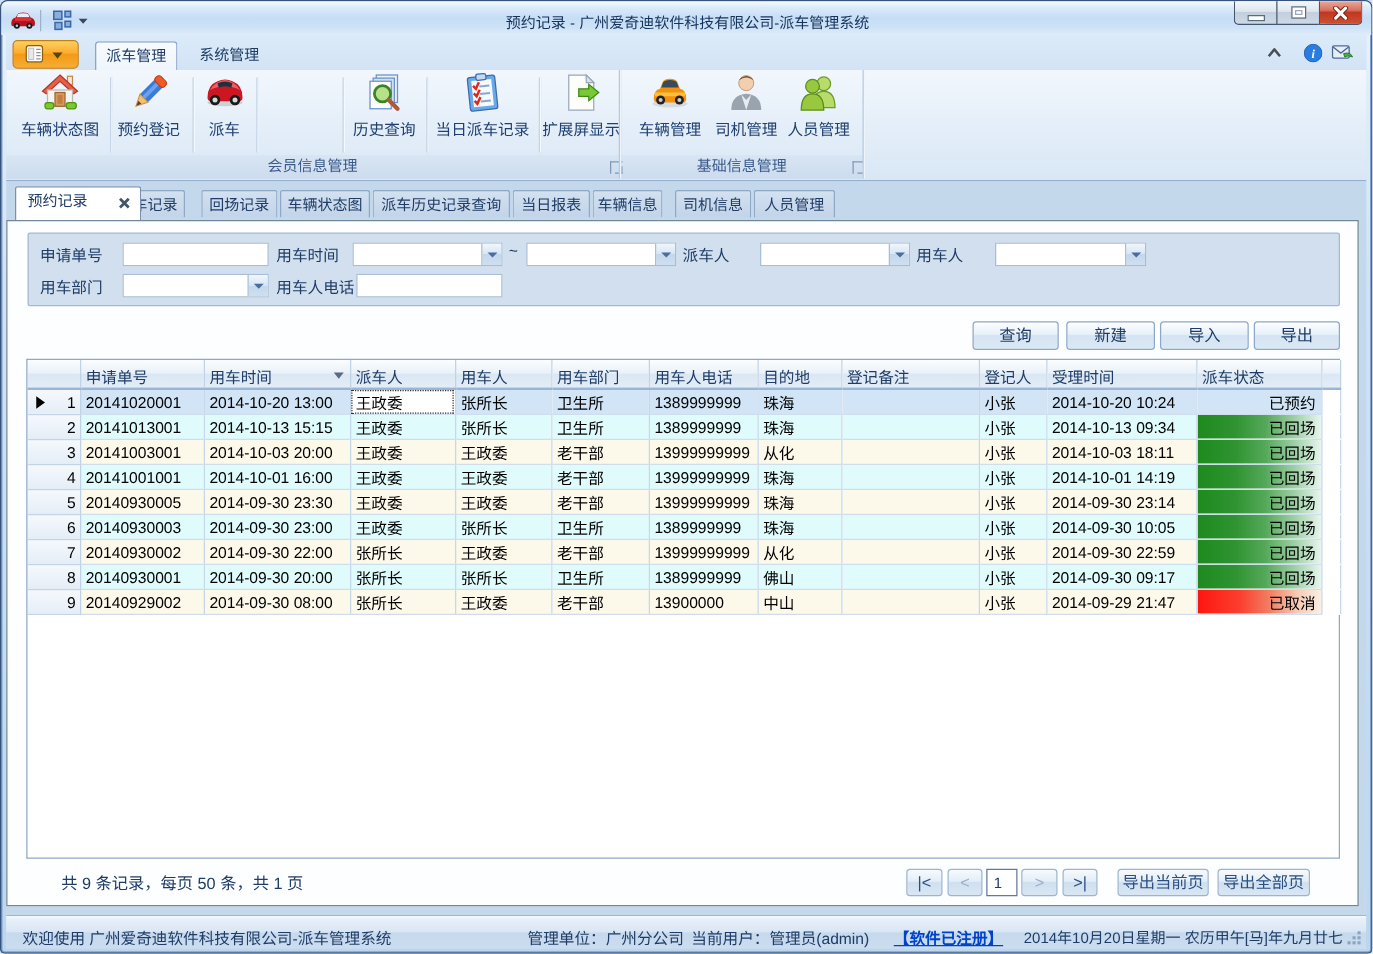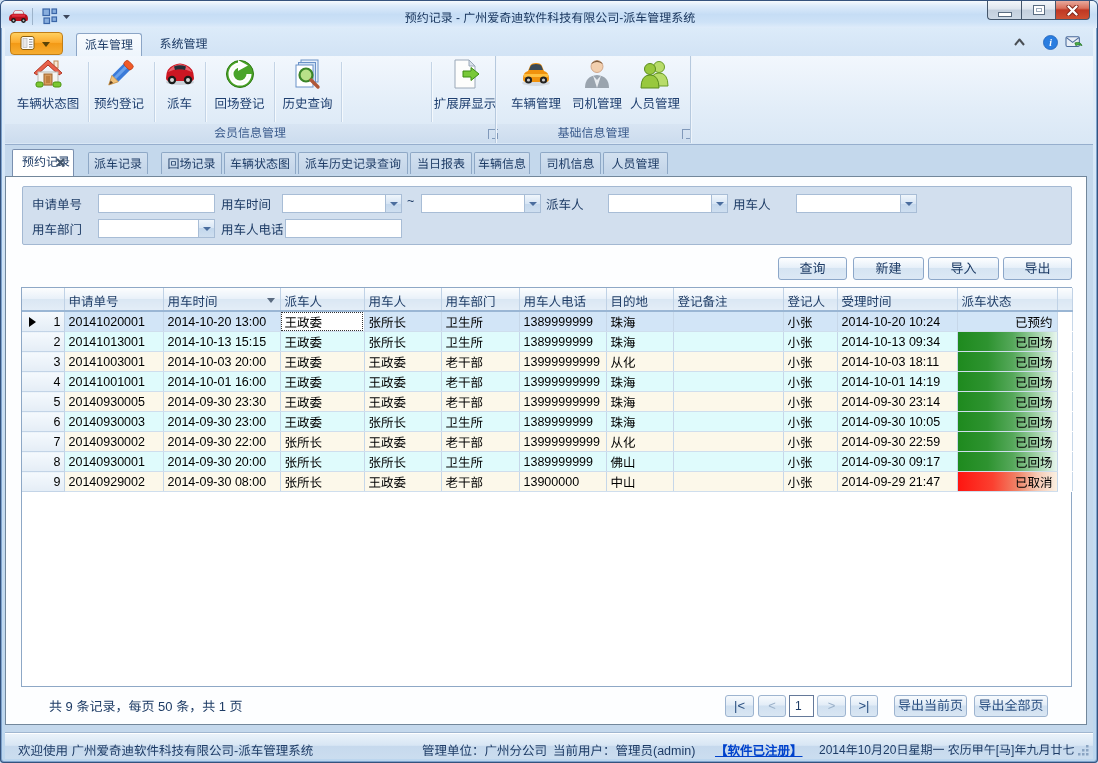--- a/index.html
+++ b/index.html
@@ -213,39 +213,43 @@
 <path d="M2 20 Q2 10 10 7 Q16 4 22 7 Q30 10 30 20 Q30 23 27 23 L5 23 Q2 23 2 20Z" fill="#cc1622"></path>
 <path d="M4 14 Q8 7 16 6 Q24 7 28 14 Q22 11 16 11 Q10 11 4 14Z" fill="#e8606a"></path>
 <path d="M10 8.5 Q16 6 22 8.5 L21 12 Q16 10.5 11 12Z" fill="#222e38"></path>
 <circle cx="8" cy="22" r="4.2" fill="#1a1a1a"></circle>
           <circle cx="8" cy="22" r="2" fill="#d8d8d8"></circle>
 <circle cx="24" cy="22" r="4.2" fill="#1a1a1a"></circle>
           <circle cx="24" cy="22" r="2" fill="#d8d8d8"></circle>
 </svg></div>
       <div class="rlb">派车</div>
     </div>
-<div class="rbtn" style="left:200px;width:69px;">
-      <div class="ric"><svg width="32" height="32" viewBox="0 0 32 32">
-<circle cx="16" cy="16" r="13.5" fill="#4aa428"></circle>
-<circle cx="16" cy="16" r="13.5" fill="none" stroke="#2e7a12" stroke-width="1"></circle>
-<path d="M16 7 A9 9 0 1 0 25 16" fill="none" stroke="#fff" stroke-width="5"></path>
-<polygon points="14,2 24,7.5 14,13" fill="#fff"></polygon>
-<path d="M16 7 A9 9 0 1 0 25 16" fill="none" stroke="#e8f8e0" stroke-width="1" opacity="0.5"></path>
-</svg></div>
-      <div class="rlb">回场登记</div>
-    </div>
 <div class="rbtn" style="left:269px;width:67px;">
       <div class="ric"><svg width="32" height="32" viewBox="0 0 32 32">
 <rect x="9" y="2" width="17" height="22" fill="#e8f0fa" stroke="#6a92c8" stroke-width="1"></rect>
 <rect x="6.5" y="4.5" width="17" height="22" fill="#cfe0f4" stroke="#6a92c8" stroke-width="1"></rect>
 <rect x="4" y="7" width="17" height="22" fill="#ffffff" stroke="#6a92c8" stroke-width="1"></rect>
 <circle cx="14" cy="17" r="6.5" fill="#b8e088" stroke="#3a8428" stroke-width="2.2"></circle>
 <line x1="19" y1="22" x2="26" y2="29" stroke="#b05838" stroke-width="3.4" stroke-linecap="round"></line>
 </svg></div>
       <div class="rlb">历史查询</div>
+    </div>
+<div class="rbtn" style="left:336px;width:90px;">
+      <div class="ric"><svg width="32" height="32" viewBox="0 0 32 32" style="transform:rotate(-6deg)">
+<rect x="5" y="3" width="22" height="27" rx="2" fill="#6aaae8" stroke="#3a6ab0" stroke-width="1"></rect>
+<rect x="8" y="6" width="16" height="21" fill="#f6faff"></rect>
+<rect x="12" y="1" width="8" height="5" rx="1.5" fill="#c8d8ec" stroke="#3a6ab0" stroke-width="1"></rect>
+<line x1="14" y1="11" x2="22" y2="11" stroke="#88a8cc" stroke-width="1.6"></line>
+<line x1="14" y1="17" x2="22" y2="17" stroke="#88a8cc" stroke-width="1.6"></line>
+<line x1="14" y1="23" x2="22" y2="23" stroke="#88a8cc" stroke-width="1.6"></line>
+<path d="M9 10 l2 2.5 3-5" fill="none" stroke="#e02818" stroke-width="2"></path>
+<path d="M9 16 l2 2.5 3-5" fill="none" stroke="#e02818" stroke-width="2"></path>
+<path d="M9 22 l2 2.5 3-5" fill="none" stroke="#e02818" stroke-width="2"></path>
+</svg></div>
+      <div class="rlb">当日派车记录</div>
     </div>
 <div class="rbtn" style="left:426px;width:68px;">
       <div class="ric"><svg width="32" height="32" viewBox="0 0 32 32">
 <path d="M6 2 L20 2 L26 8 L26 30 L6 30 Z" fill="#fdfdfc" stroke="#9aa8b8" stroke-width="1"></path>
 <path d="M20 2 L20 8 L26 8 Z" fill="#d8e0ea" stroke="#9aa8b8" stroke-width="1"></path>
 <polygon points="14,13 22,13 22,9.5 30,16 22,22.5 22,19 14,19" fill="#78c838" stroke="#3c8c14" stroke-width="1"></polygon>
 </svg></div>
       <div class="rlb">扩展屏显示</div>
     </div>
 <div class="rbtn" style="left:497px;width:68px;">
@@ -288,21 +292,21 @@
   <div class="rgroup-bar" style="left:492px;width:193px;">基础信息管理</div>
   <div class="rgroup-bar" style="left:0px;width:490px;">会员信息管理</div>
   <div class="launcher" style="left:483px;"></div>
   <div class="launcher" style="left:677px;"></div>
   <div class="gsep" style="left:490px;"></div>
   <div class="gsep" style="left:685px;"></div>
 </div>
 
 <div class="content"></div>
 <div class="page"></div>
-<div class="doctab on" style="left:12px;width:62px;">预约记录<svg style="position:absolute;right:7px;top:7px;" width="11" height="11" viewBox="0 0 11 11">
+<div class="doctab on" style="left:12px;width:101px;font-family:Liberation Mono, monospace;">预约记录<svg style="position:absolute;right:7px;top:7px;" width="11" height="11" viewBox="0 0 11 11">
       <path d="M2 2 L9 9 M9 2 L2 9" stroke="#44566b" stroke-width="2.2"></path>
     </svg></div>
 <div class="doctab" style="left:88px;width:60px;">派车记录</div>
 <div class="doctab" style="left:161px;width:61px;">回场记录</div>
 <div class="doctab" style="left:224px;width:72px;">车辆状态图</div>
 <div class="doctab" style="left:298px;width:110px;">派车历史记录查询</div>
 <div class="doctab" style="left:410px;width:62px;">当日报表</div>
 <div class="doctab" style="left:474px;width:56px;">车辆信息</div>
 <div class="doctab" style="left:540px;width:61px;">司机信息</div>
 <div class="doctab" style="left:603px;width:65px;">人员管理</div>

